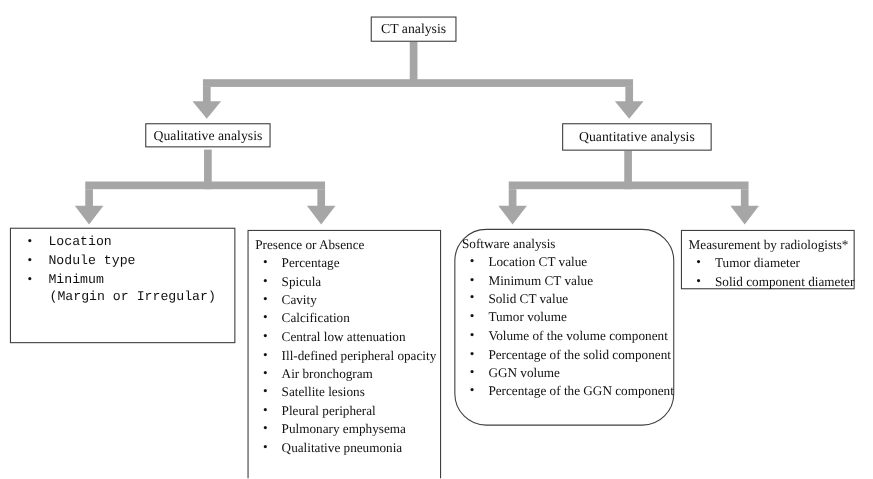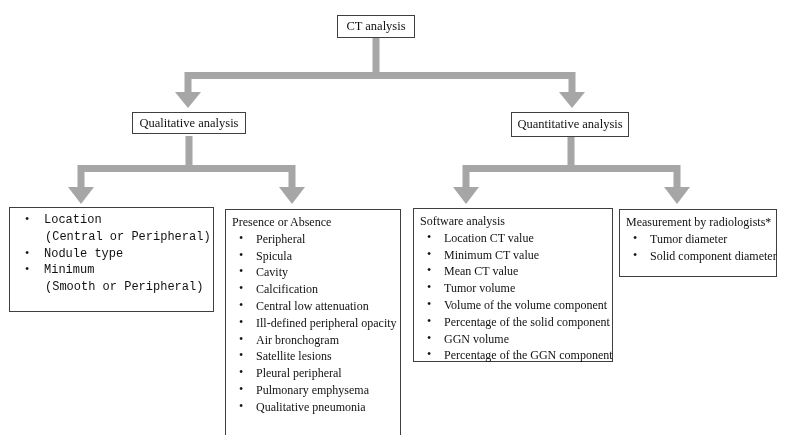--- a/index.html
+++ b/index.html
@@ -65,50 +65,47 @@
     <rect x="462.5" y="165" width="218" height="7" fill="#a6a6a6"></rect>
     <rect x="462.5" y="172" width="7" height="16" fill="#a6a6a6"></rect>
     <polygon points="453,187 479,187 466,204" fill="#a6a6a6"></polygon>
     <rect x="673.5" y="172" width="7" height="16" fill="#a6a6a6"></rect>
     <polygon points="664,187 690,187 677,204" fill="#a6a6a6"></polygon>
   </svg>
 
   <div class="node" style="left:337px; top:15px; width:78px; height:23px;">CT analysis</div>
 
   <div class="node" style="left:132px; top:112px; width:114px; height:22px;">Qualitative analysis</div>
-  <div class="node" style="left:511px; top:112px; width:118px; height:25px;">Quantitative analysis</div>
+  <div class="node" style="left:511px; top:112px; width:136px; height:25px;">Quantitative analysis</div>
 
   <div class="leaf leaf-a" style="left:9px; top:207px; width:205px; height:105px;">
     <div class="line">
         <span class="bullet">•</span>
         <span class="txt">Location</span>
-      </div>
-    <div class="line sub">
-        <span class="txt">(Central or Peripheral)</span>
       </div>
     <div class="line">
         <span class="bullet">•</span>
         <span class="txt">Nodule type</span>
       </div>
     <div class="line">
         <span class="bullet">•</span>
         <span class="txt">Minimum</span>
       </div>
     <div class="line sub">
-        <span class="txt">(Smooth or Peripheral)</span>
+        <span class="txt">(Margin or Irregular)</span>
       </div>
   </div>
 
   <div class="leaf" style="left:225px; top:209px; width:176px; height:244px;">
     <div class="line header">
         <span class="txt">Presence or Absence</span>
       </div>
     <div class="line">
         <span class="bullet">•</span>
-        <span class="txt">Peripheral</span>
+        <span class="txt">Percentage</span>
       </div>
     <div class="line">
         <span class="bullet">•</span>
         <span class="txt">Spicula</span>
       </div>
     <div class="line">
         <span class="bullet">•</span>
         <span class="txt">Cavity</span>
       </div>
     <div class="line">
@@ -138,35 +135,35 @@
     <div class="line">
         <span class="bullet">•</span>
         <span class="txt">Pulmonary emphysema</span>
       </div>
     <div class="line">
         <span class="bullet">•</span>
         <span class="txt">Qualitative pneumonia</span>
       </div>
   </div>
 
-  <div class="leaf" style="left:413px; top:208px; width:200px; height:154px;">
+  <div class="leaf" style="left:413px; top:208px; width:200px; height:179px;border-radius:29px;">
     <div class="line header">
         <span class="txt">Software analysis</span>
       </div>
     <div class="line">
         <span class="bullet">•</span>
         <span class="txt">Location CT value</span>
       </div>
     <div class="line">
         <span class="bullet">•</span>
         <span class="txt">Minimum CT value</span>
       </div>
     <div class="line">
         <span class="bullet">•</span>
-        <span class="txt">Mean CT value</span>
+        <span class="txt">Solid CT value</span>
       </div>
     <div class="line">
         <span class="bullet">•</span>
         <span class="txt">Tumor volume</span>
       </div>
     <div class="line">
         <span class="bullet">•</span>
         <span class="txt">Volume of the volume component</span>
       </div>
     <div class="line">
@@ -176,21 +173,21 @@
     <div class="line">
         <span class="bullet">•</span>
         <span class="txt">GGN volume</span>
       </div>
     <div class="line">
         <span class="bullet">•</span>
         <span class="txt">Percentage of the GGN component</span>
       </div>
   </div>
 
-  <div class="leaf" style="left:619px; top:209px; width:158px; height:68px;">
+  <div class="leaf" style="left:619px; top:209px; width:158px; height:54px;">
     <div class="line header">
         <span class="txt">Measurement by radiologists*</span>
       </div>
     <div class="line">
         <span class="bullet">•</span>
         <span class="txt">Tumor diameter</span>
       </div>
     <div class="line">
         <span class="bullet">•</span>
         <span class="txt">Solid component diameter</span>

